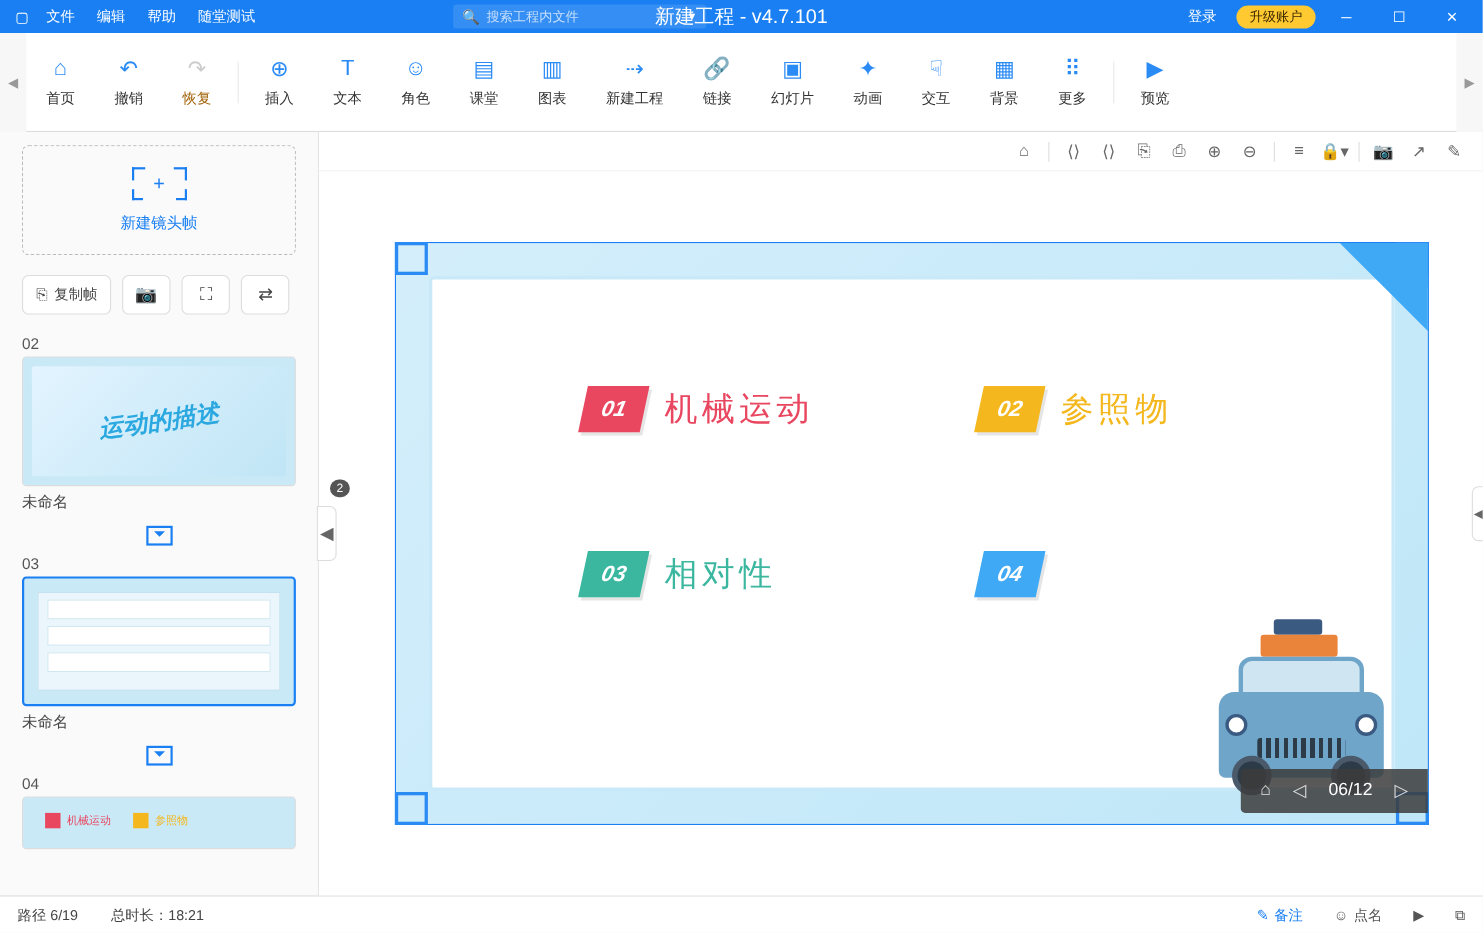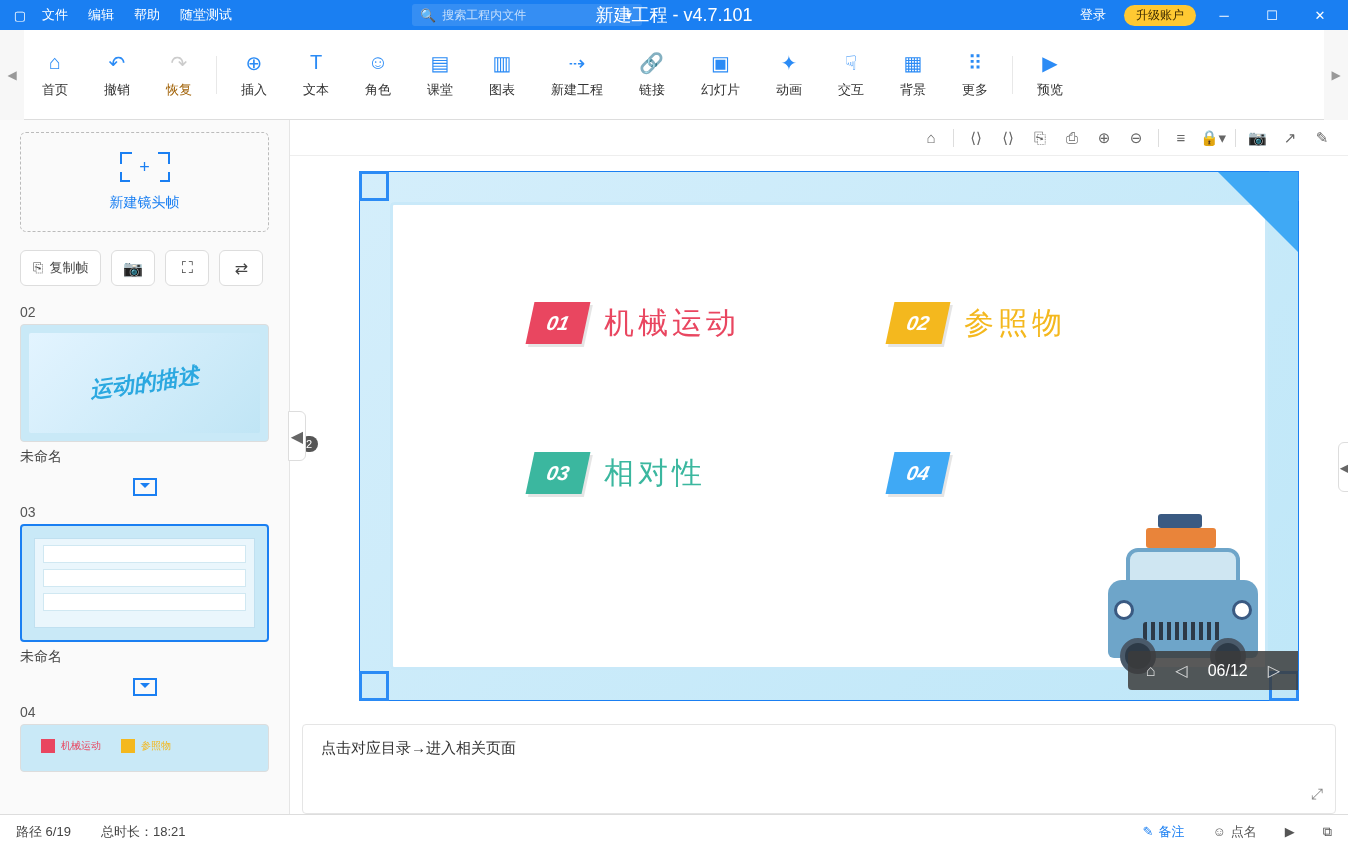--- a/index.html
+++ b/index.html
@@ -347,24 +347,20 @@
         <div class="overlay-nav">
           <span class="nav-icon">⌂</span>
           <span class="nav-icon">◁</span>
           <span>06/12</span>
           <span class="nav-icon">▷</span>
         </div>
       </div>
     </div>
     <div class="right-handle">◀</div>
 
-    <div class="notes-bar">
-      <span>点击对应目录→进入相关页面</span>
-      <span class="expand">⤢</span>
-    </div>
   </div>
 </div>
 
 <div class="statusbar">
   <div>路径 6/19</div>
   <div>总时长：18:21</div>
   <div class="right">
     <div class="s-link">
         <span>✎</span>
         <span>备注</span>

